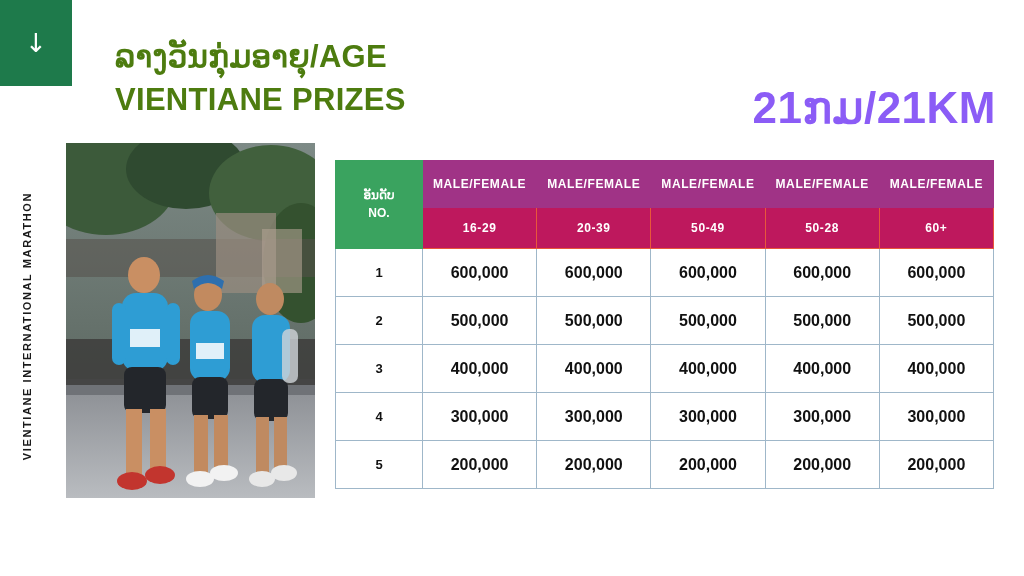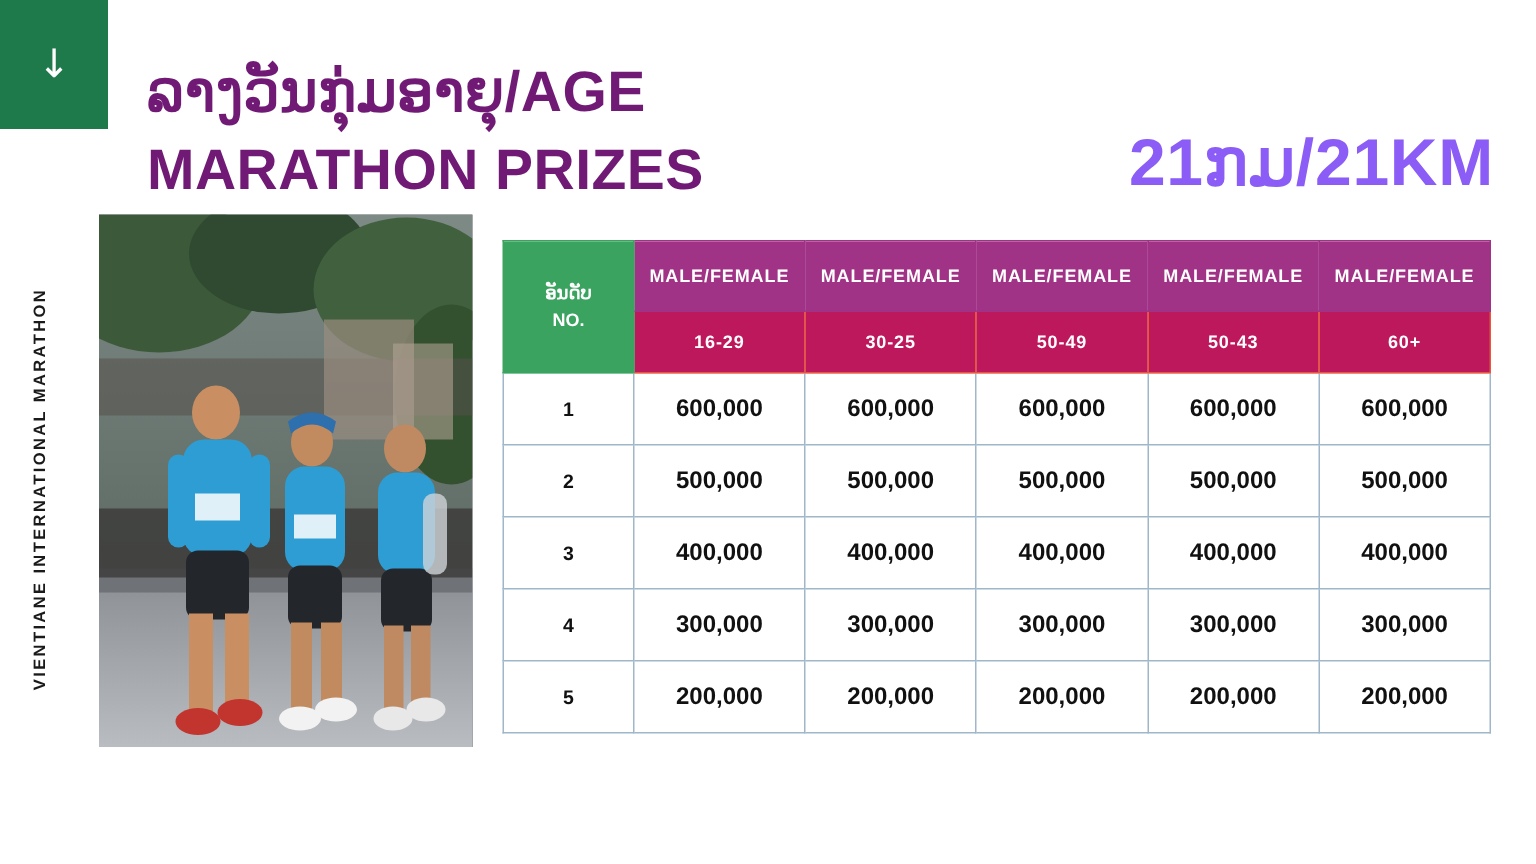--- a/index.html
+++ b/index.html
@@ -52,24 +52,24 @@
     letter-spacing: 1.6px;
     font-weight: bold;
     color: #1a1a1a;
     white-space: nowrap;
     font-family: "Liberation Sans", sans-serif;
   }
 
   
   .headline {
     position: absolute;
-    left: 98px;
+    left: 115px;
     top: 36px;
-    color: #701a75;
-    font-size: 38px;
+    color: #4d7c0f;
+    font-size: 31px;
     font-weight: bold;
     line-height: 1.38;
     letter-spacing: 0.3px;
     font-family: "Liberation Sans", sans-serif;
   }
   .headline .line {
     display: block;
     white-space: nowrap;
   }
 
@@ -161,21 +161,21 @@
 <div class="corner-tab">
   <span class="arrow">↓</span>
 </div>
 
 <div class="side-label">
   <span>VIENTIANE INTERNATIONAL MARATHON</span>
 </div>
 
 <div class="headline">
   <span class="line">ລາງວັນກຸ່ມອາຍຸ/AGE</span>
-  <span class="line">MARATHON PRIZES</span>
+  <span class="line">VIENTIANE PRIZES</span>
 </div>
 
 <div class="distance">21ກມ/21KM</div>
 
 <div class="photo">
   <svg width="249" height="355" viewBox="0 0 249 355">
     <defs>
       <linearGradient id="skyg" x1="0" y1="0" x2="0" y2="1">
         <stop offset="0%" stop-color="#7d8a86"></stop>
         <stop offset="100%" stop-color="#4f5a52"></stop>
@@ -247,23 +247,23 @@
         <span class="l2">NO.</span>
       </th>
       <th class="group">MALE/FEMALE</th>
       <th class="group">MALE/FEMALE</th>
       <th class="group">MALE/FEMALE</th>
       <th class="group">MALE/FEMALE</th>
       <th class="group">MALE/FEMALE</th>
     </tr>
     <tr>
       <th class="age">16-29</th>
-      <th class="age">30-25</th>
+      <th class="age">20-39</th>
       <th class="age">50-49</th>
-      <th class="age">50-43</th>
+      <th class="age">50-28</th>
       <th class="age">60+</th>
     </tr>
   </thead>
   <tbody>
     <tr>
       <td class="rank">1</td>
       <td>600,000</td>
       <td>600,000</td>
       <td>600,000</td>
       <td>600,000</td>

